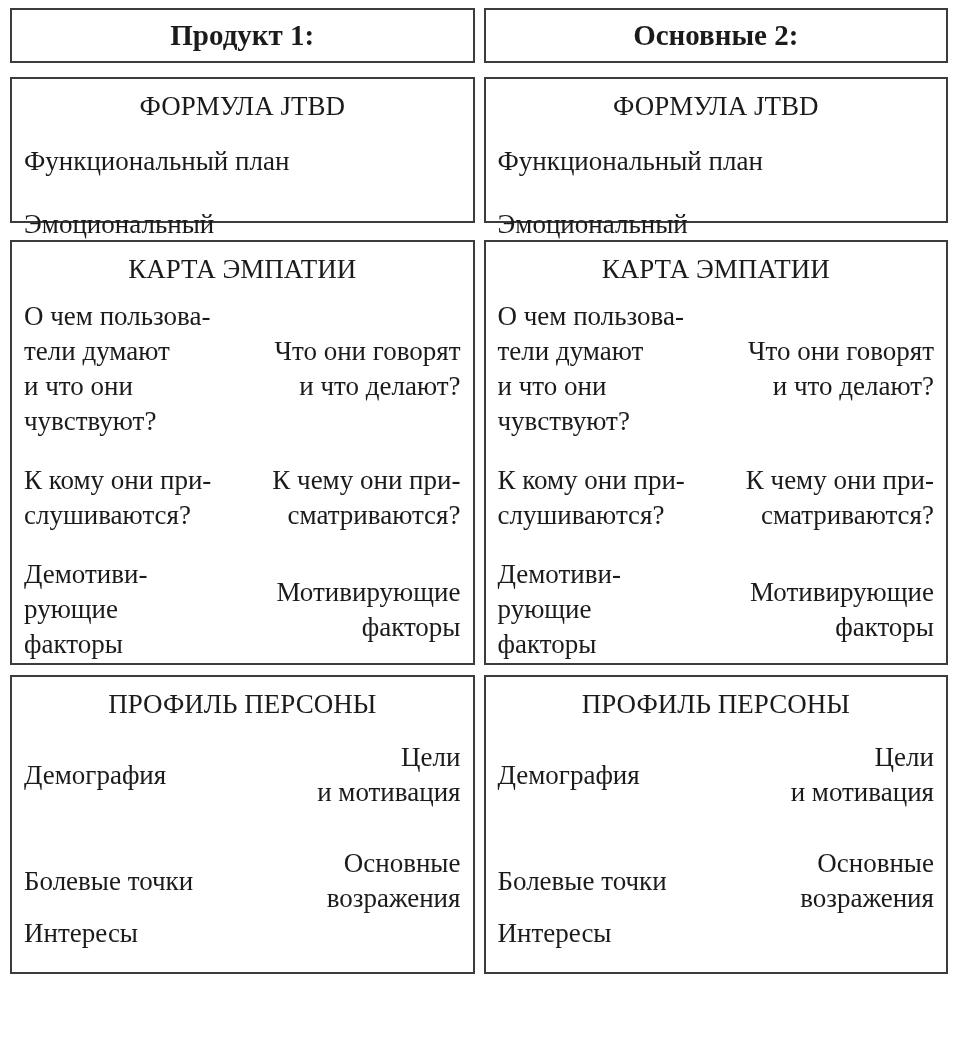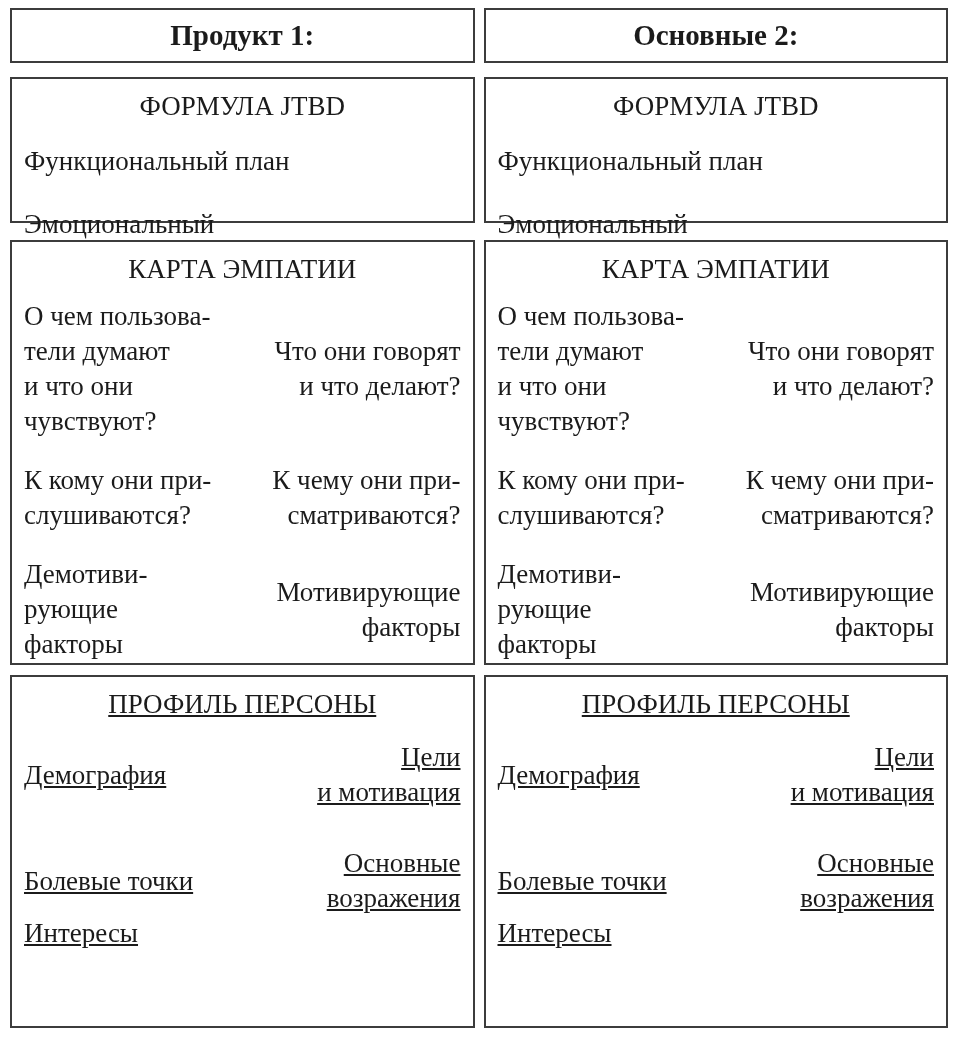--- a/index.html
+++ b/index.html
@@ -36,21 +36,21 @@
     margin-bottom:14px;
     display:flex;
     align-items:center;
     justify-content:center;
     padding:0 12px;
     font-weight:bold;
     font-size:29px;
   }
   .jtbd-box{height:146px;margin-bottom:17px;}
   .empathy-box{height:425px;margin-bottom:10px;}
-  .persona-box{height:353px;text-decoration:underline;}
+  .persona-box{height:299px;}
   .box-title{
     text-align:center;
     white-space:pre-line;
   }
   .jtbd-box .box-title{margin-bottom:20px;}
   .empathy-box .box-title{margin-bottom:12px;}
   .persona-box .box-title{margin-bottom:18px;}
   .jtbd-item{white-space:pre-line;}
   .jtbd-item + .jtbd-item{margin-top:28px;}
   .row{

